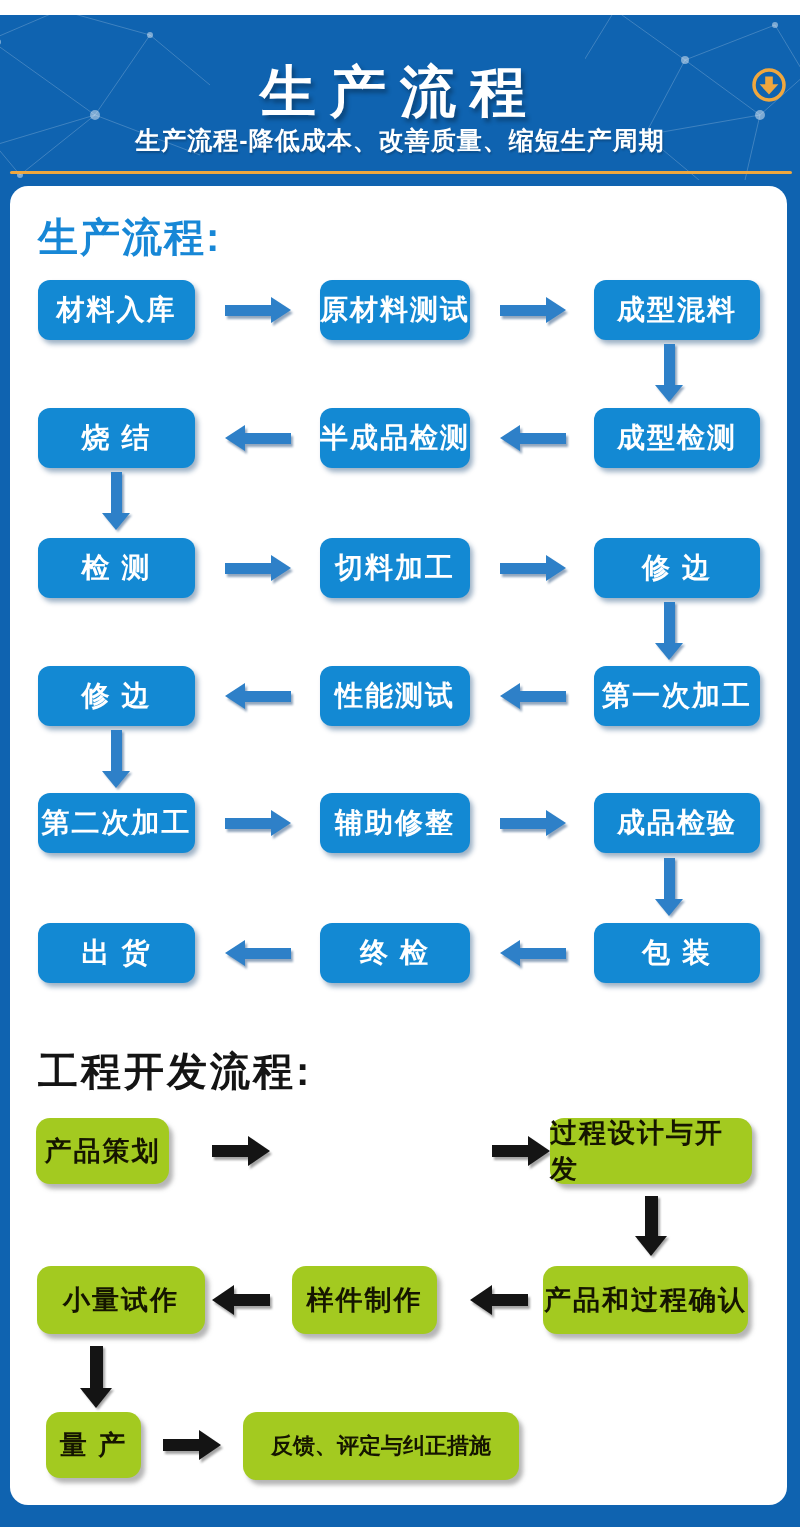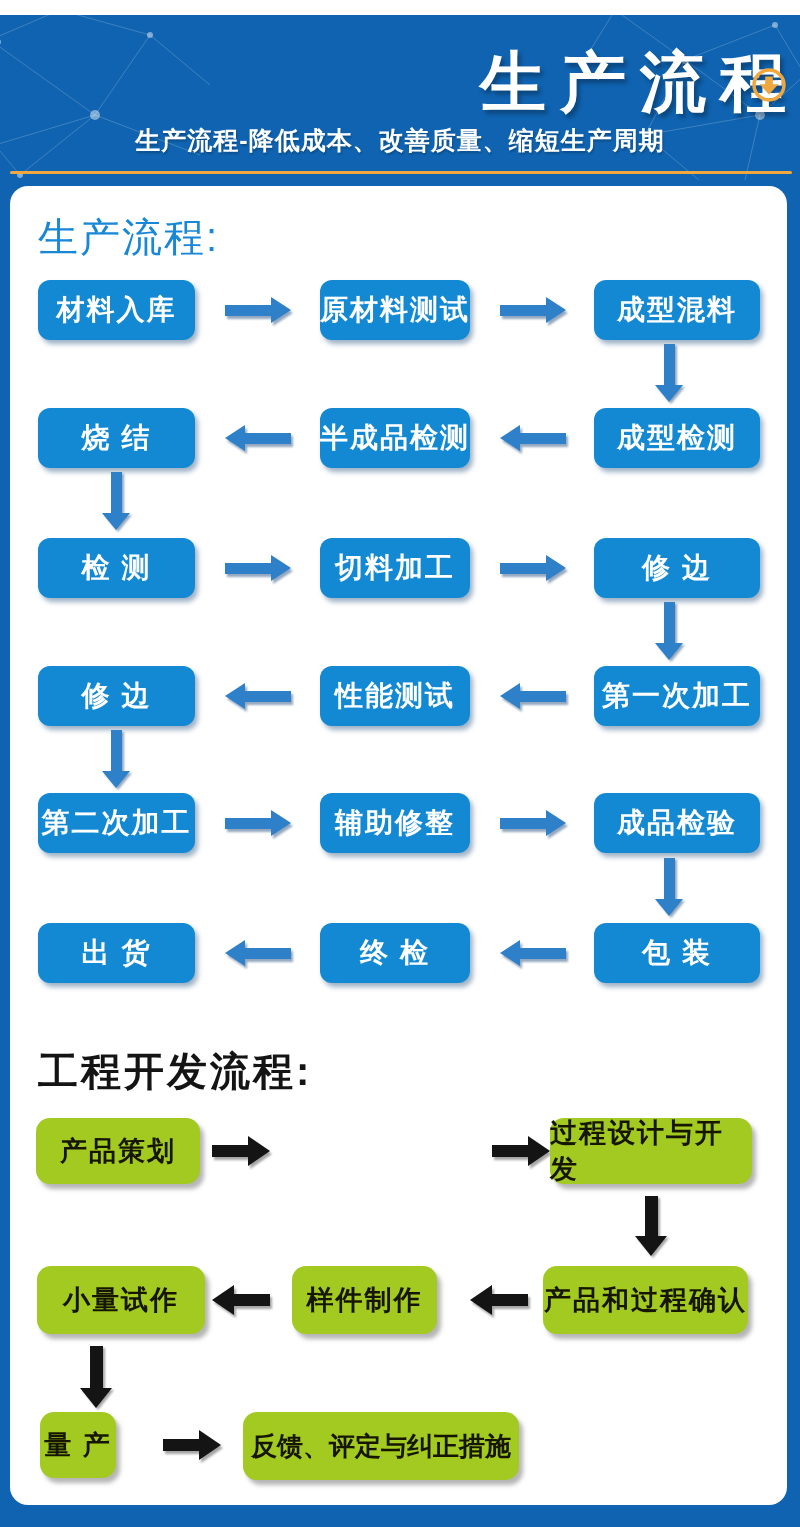--- a/index.html
+++ b/index.html
@@ -6,42 +6,42 @@
   .page {
     position:relative; width:800px; height:1527px; margin:0 auto;
     background:#ffffff; overflow:hidden;
     font-family:"Liberation Sans", sans-serif;
   }
   
   .blue-bg { position:absolute; left:0; top:15px; width:800px; height:1512px; background:#0f63b0; }
 
   
   .hero-title {
-    position:absolute; left:0; top:38px; width:800px; text-align:right;
-    color:#fff; font-size:66px; font-weight:bold; letter-spacing:14px;
+    position:absolute; left:0; top:55px; width:800px; text-align:center;
+    color:#fff; font-size:56px; font-weight:bold; letter-spacing:14px;
     text-shadow:3px 4px 4px rgba(0,0,0,.30); margin:0;
   }
   .hero-sub {
     position:absolute; left:0; top:124px; width:800px; text-align:center;
     color:#fff; font-size:25px; font-weight:bold; letter-spacing:1px;
     text-shadow:1px 2px 2px rgba(0,0,0,.22); margin:0;
   }
   .dl-btn { position:absolute; left:750px; top:66px; width:38px; height:38px; cursor:pointer; }
   .gold-line { position:absolute; left:10px; top:171px; width:782px; height:3px; background:#efa73e; border-radius:2px; }
   .net { position:absolute; pointer-events:none; }
 
   
   .panel {
     position:absolute; left:10px; top:186px; width:777px; height:1319px;
     background:#ffffff; border-radius:18px;
   }
 
   .sec-blue {
     position:absolute; left:38px; top:210px; margin:0;
-    color:#1787d6; font-size:40px; font-weight:normal; letter-spacing:2px;
+    color:#1787d6; font-size:40px; font-weight:bold; letter-spacing:2px;
   }
   .sec-black {
     position:absolute; left:38px; top:1044px; margin:0;
     color:#141414; font-size:40px; font-weight:bold; letter-spacing:3px;
   }
 
   
   .bb {
     position:absolute; height:60px; background:#1389d3; border-radius:12px;
     color:#ffffff; font-size:28px; font-weight:bold; letter-spacing:2px;
@@ -272,21 +272,21 @@
   <div class="ha h2 t6">
       <div class="headL"></div>
       <div class="shaft"></div>
     </div>
   <div class="bb r6 c3">
       <span>包 装</span>
     </div>
 
   <h2 class="sec-black">工程开发流程:</h2>
 
-  <div class="gb" style="left:36px;top:1118px;width:164px">
+  <div class="gb" style="left:36px;top:1118px;width:133px">
       <span>产品策划</span>
     </div>
   <div class="ka" style="left:212px;top:1136px">
       <div class="shaft"></div>
       <div class="headR"></div>
     </div>
   <div class="ka" style="left:492px;top:1136px">
       <div class="shaft"></div>
       <div class="headR"></div>
     </div>
@@ -313,23 +313,23 @@
       <div class="shaft"></div>
     </div>
   <div class="gb" style="left:543px;top:1266px;width:205px;height:68px">
       <span>产品和过程确认</span>
     </div>
   <div class="kva" style="left:80px;top:1346px;height:62px">
       <div class="shaft"></div>
       <div class="head"></div>
     </div>
 
-  <div class="gb" style="left:40px;top:1412px;width:76px">
+  <div class="gb" style="left:46px;top:1412px;width:95px">
       <span>量 产</span>
     </div>
   <div class="ka" style="left:163px;top:1430px">
       <div class="shaft"></div>
       <div class="headR"></div>
     </div>
-  <div class="gb" style="left:243px;top:1412px;width:276px;height:68px;font-size:26px;letter-spacing:0">
+  <div class="gb" style="left:243px;top:1412px;width:276px;height:68px;font-size:22px;letter-spacing:0">
       <span>反馈、评定与纠正措施</span>
     </div>
 </div>
 
 </body></html>

